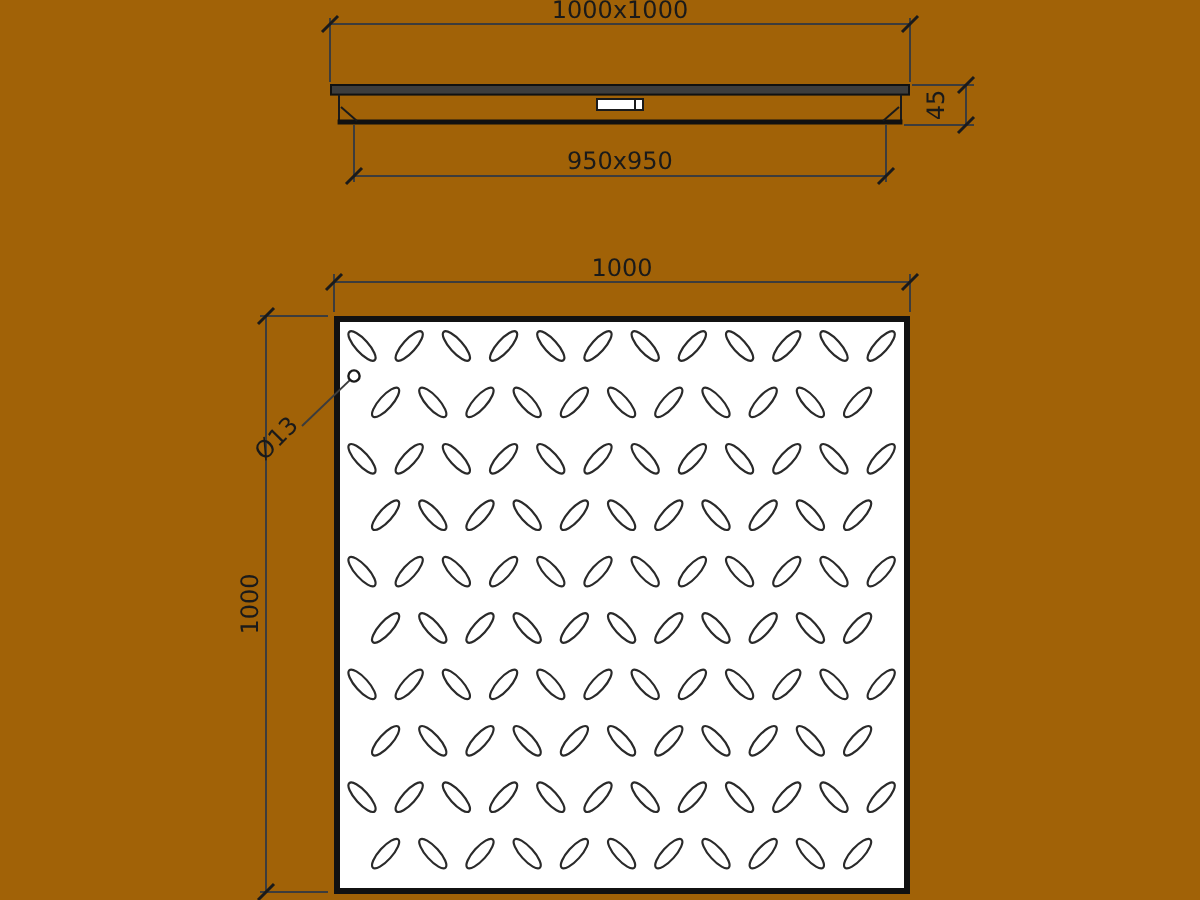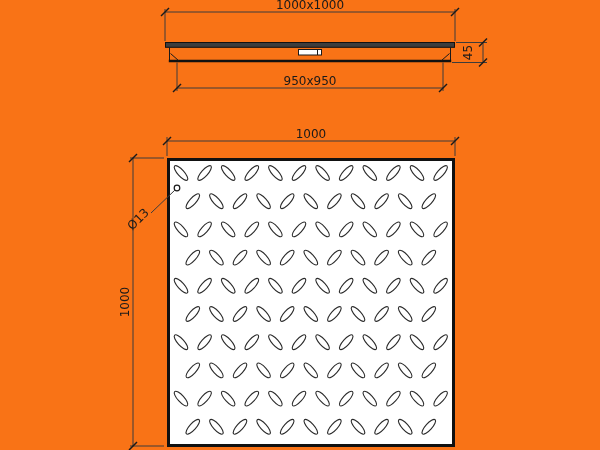--- a/index.html
+++ b/index.html
@@ -4,21 +4,21 @@
 <style>
   html, body {
     margin: 0;
     padding: 0;
     background: #ffffff;
   }
   .canvas {
     position: relative;
     width: 600px;
     height: 450px;
-    background: #f97316;
+    background: #a16207;
     overflow: hidden;
     font-family: "DejaVu Sans", "Liberation Sans", sans-serif;
   }
   svg text {
     font-family: "DejaVu Sans", "Liberation Sans", sans-serif;
     font-size: 12px;
     fill: #1a1a1a;
   }
   .thin  { stroke: #3c3c3c; stroke-width: 1; fill: none; }
   .tick  { stroke: #1a1a1a; stroke-width: 1.5; fill: none; }

